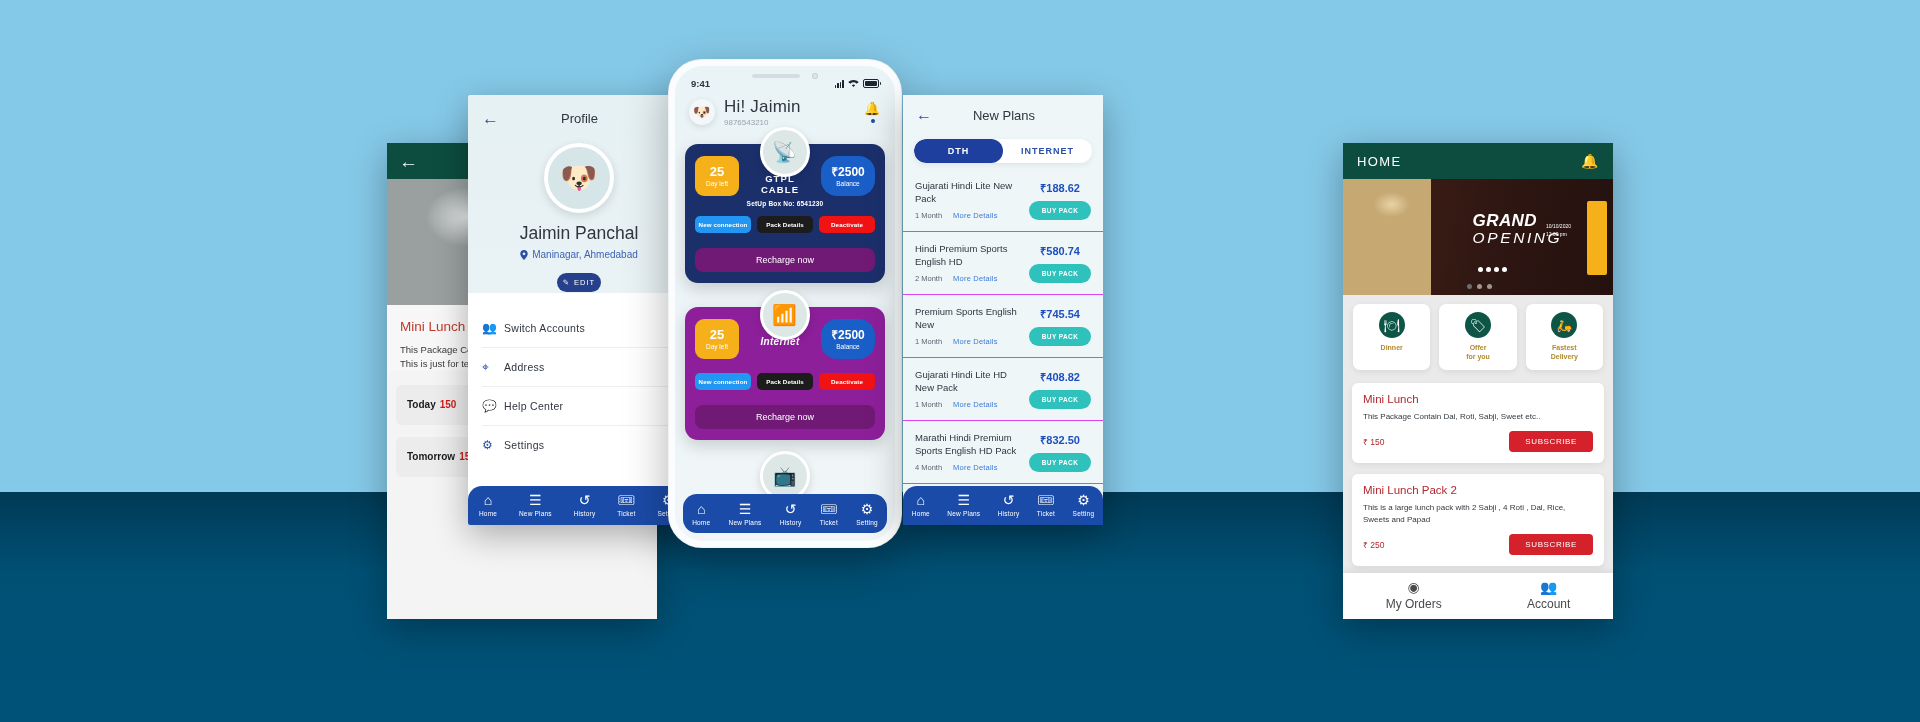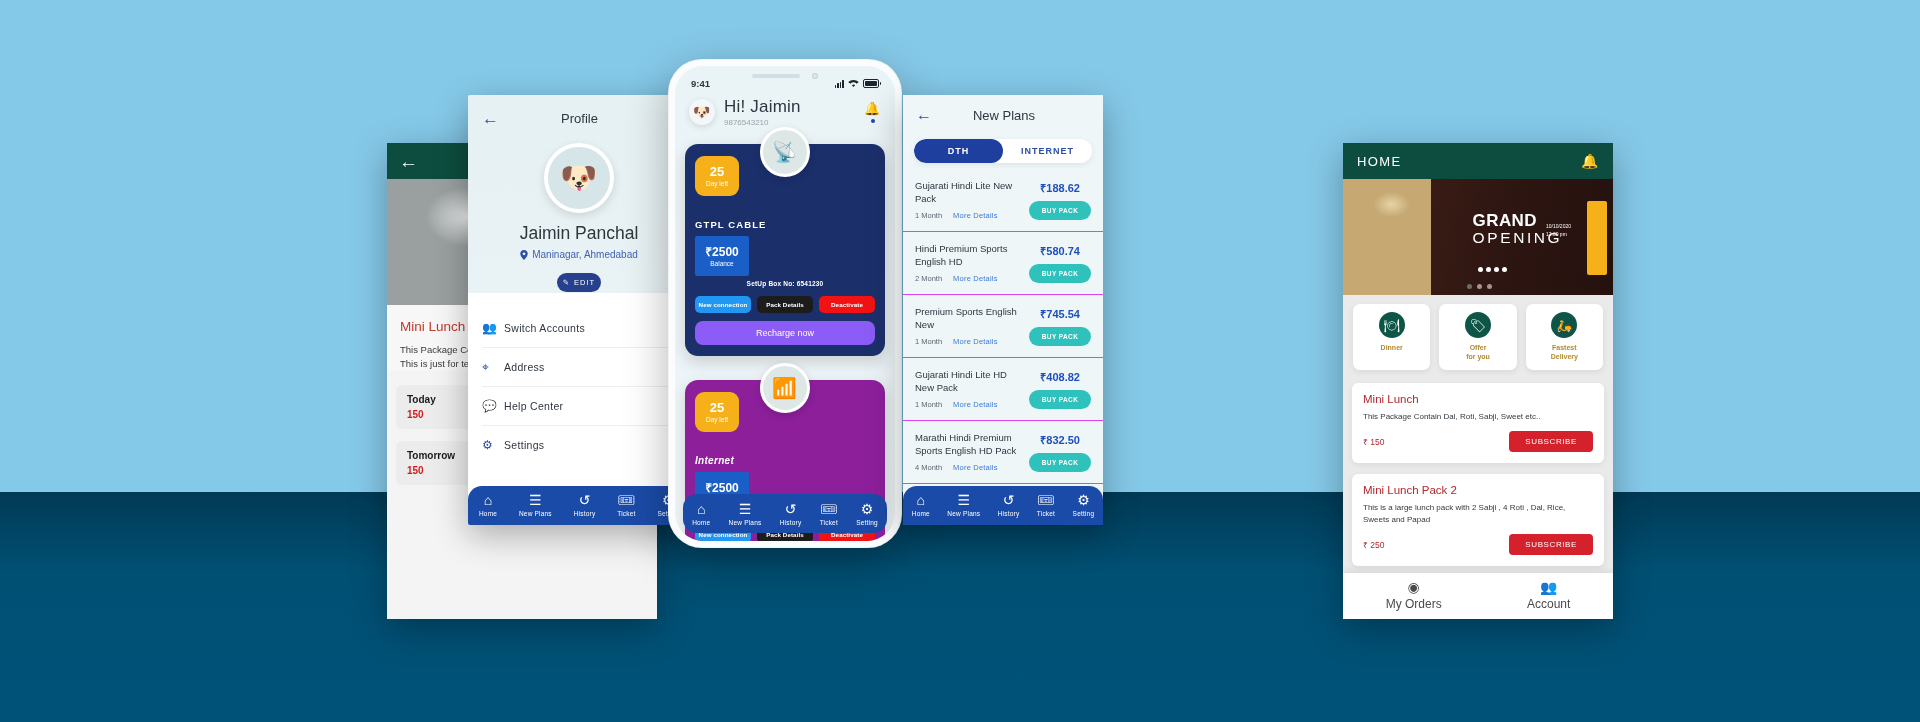--- a/index.html
+++ b/index.html
@@ -31,21 +31,21 @@
       radial-gradient(ellipse 44px 26px at 80% 72%, #e8c98d 0%, #caa35f 75%),
       radial-gradient(ellipse 18px 12px at 16% 78%, #cf5030 0%, #9c3a20 80%),
       radial-gradient(ellipse 16px 11px at 27% 84%, #a25ea0 0%, #7c4379 80%),
       linear-gradient(160deg,#b7bcbb 0%,#8f9493 45%,#6f7473 100%);}
   .sub-body{padding:12px 13px 0 13px;background:#f7f7f7;}
   .sub-pkg-title{color:#c0392b;font-size:13.5px;margin-bottom:8px;}
   .sub-pkg-desc{color:#3a3a3a;font-size:9.5px;line-height:1.45;}
   .sub-list{margin-top:14px;padding:0 9px;}
   .sub-row{background:#ececec;border-radius:6px;padding:9px 11px;margin-bottom:12px;
     display:flex;align-items:center;justify-content:space-between;}
-  .sub-row-l{display:flex;flex-direction:column;gap:4px;}
+  .sub-row-l{display:flex;flex-direction:row;gap:4px;}
   .sub-row-name{font-size:10px;font-weight:bold;color:#1a1a1a;}
   .sub-row-price{font-size:10px;color:#d01b1b;font-weight:bold;}
   .sub-row-btn{background:#c62828;color:#fff;border-radius:4px;font-size:8.5px;
     padding:6px 12px;letter-spacing:.4px;}
 
   
   #screen-profile{left:468px;top:95px;width:222px;height:430px;
     background:linear-gradient(180deg,#e6f1f3 0%,#e9f2f4 46%,#ffffff 46%,#ffffff 100%);
     border-radius:2px;}
   .pf-bar{height:46px;display:flex;align-items:center;padding:0 14px;}
@@ -112,38 +112,38 @@
 
   .svc-wrap{position:relative;margin:17px 10px 0 10px;}
   .svc-badge{position:absolute;left:50%;transform:translateX(-50%);top:-17px;
     width:44px;height:44px;border-radius:50%;background:#dde7e6;border:3px solid #fff;
     display:flex;align-items:center;justify-content:center;font-size:20px;line-height:1;
     box-shadow:0 3px 9px rgba(0,0,0,.14);z-index:3;}
   .svc-card{border-radius:13px;padding:12px 10px 11px;position:relative;
     box-shadow:0 6px 16px rgba(0,0,0,.16);}
   .svc-card.dth{background:#1b2f6b;}
   .svc-card.net{background:#8d1f9b;}
-  .svc-top{display:flex;align-items:flex-start;justify-content:space-between;gap:6px;flex-direction:column;}
+  .svc-top{display:flex;align-items:flex-start;justify-content:space-between;gap:6px;}
   .chip-day{width:44px;height:40px;background:#f5b01a;border-radius:9px;
     display:flex;flex-direction:column;align-items:center;justify-content:center;color:#fff;}
   .chip-day .v{font-size:13px;font-weight:bold;line-height:1;}
   .chip-day .l{font-size:6.5px;margin-top:2px;}
-  .chip-bal{width:54px;height:40px;background:#1a5fc8;border-radius:2px;
+  .chip-bal{width:54px;height:40px;background:#1a5fc8;border-radius:16px;
     display:flex;flex-direction:column;align-items:center;justify-content:center;color:#fff;}
   .chip-bal .v{font-size:12px;font-weight:bold;line-height:1;}
   .chip-bal .l{font-size:6.5px;margin-top:2px;}
   .svc-mid{flex:1;text-align:center;padding-top:17px;}
   .svc-name{color:#fff;font-size:9.5px;font-weight:bold;letter-spacing:1.1px;}
   .svc-name.it{font-style:italic;font-size:10px;letter-spacing:.3px;}
   .svc-sub{color:#fff;font-size:6.5px;font-weight:bold;text-align:center;margin-top:4px;letter-spacing:.2px;}
   .svc-btns{display:flex;gap:6px;margin-top:9px;}
   .sbtn{flex:1;border-radius:5px;text-align:center;font-size:6.2px;font-weight:bold;
     color:#fff;padding:5px 0;letter-spacing:.1px;}
   .sbtn.b{background:#2196f3;}.sbtn.k{background:#1c1c1c;}.sbtn.r{background:#f11313;}
-  .rbtn{margin-top:8px;background:#8b5cf6;border-radius:8px;color:#fff;text-align:center;
+  .rbtn{margin-top:15px;background:#701a75;border-radius:8px;color:#fff;text-align:center;
     font-size:9px;padding:7px 0;}
   .peek{position:relative;margin:17px 10px 0;height:22px;}
   .peek .pb{position:absolute;left:50%;transform:translateX(-50%);top:-6px;width:44px;height:44px;
     border-radius:50%;background:#dde7e6;border:3px solid #fff;display:flex;align-items:center;
     justify-content:center;font-size:19px;box-shadow:0 3px 9px rgba(0,0,0,.14);}
   .ph-nav{position:absolute;left:8px;right:8px;bottom:8px;background:#1b4ba8;border-radius:14px;
     display:flex;align-items:center;justify-content:space-around;padding:8px 0 7px;}
 
   
   #screen-plans{left:903px;top:95px;width:200px;height:430px;background:#eef6f8;}
@@ -174,21 +174,21 @@
   .hm-title{color:#fff;font-size:13px;letter-spacing:1.4px;}
   .hm-bell{font-size:14px;color:#f5b01a;line-height:1;position:relative;}
   .hm-hero{height:116px;position:relative;overflow:hidden;
     background:linear-gradient(100deg,#2a1410 0%,#3b1c15 26%,#2e1612 58%,#24110e 100%);}
   .hm-food{position:absolute;left:-6px;top:0;width:94px;height:116px;
     background:
       radial-gradient(ellipse 26px 18px at 58% 22%, #e7d3a6 0%, #c6a873 70%),
       radial-gradient(ellipse 20px 14px at 30% 34%, #efe4cd 0%, #cdbc9c 70%),
       radial-gradient(ellipse 34px 24px at 44% 72%, #e8cb95 0%, #c79f58 75%),
       linear-gradient(150deg,#6e4a2e 0%,#4a2d1c 70%);}
-  .hm-go{position:absolute;left:48%;top:44%;transform:translateY(-50%);}
+  .hm-go{position:absolute;left:48%;top:44%;transform:translateY(-50%);font-style:italic;}
   .hm-go .g1{color:#fff;font-size:17px;font-weight:bold;letter-spacing:.4px;line-height:1;}
   .hm-go .g2{color:#fff;font-size:15.5px;letter-spacing:2.6px;line-height:1.2;}
   .hm-date{position:absolute;right:42px;top:44px;color:#fff;font-size:5px;line-height:1.5;text-align:left;}
   .hm-social{position:absolute;left:50%;top:76%;display:flex;gap:3px;}
   .hm-social i{width:5px;height:5px;border-radius:50%;background:#fff;display:block;}
   .hm-tag{position:absolute;right:6px;top:22px;width:20px;height:74px;background:#f5b01a;border-radius:2px;}
   .hm-dots{position:absolute;left:46%;bottom:6px;display:flex;gap:5px;}
   .hm-dots i{width:5px;height:5px;border-radius:50%;background:#fff;opacity:.55;display:block;}
   .hm-dots i.on{opacity:1;background:#6d6d6d;}
   .hm-cats{display:flex;gap:9px;padding:9px 10px;background:#eaeaea;}

